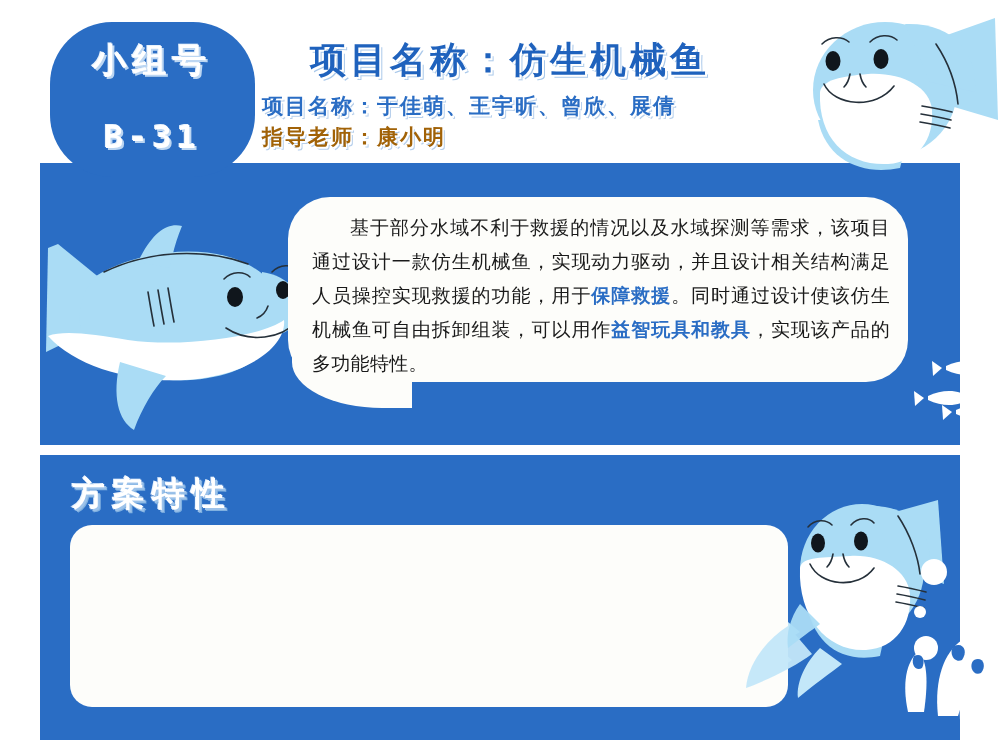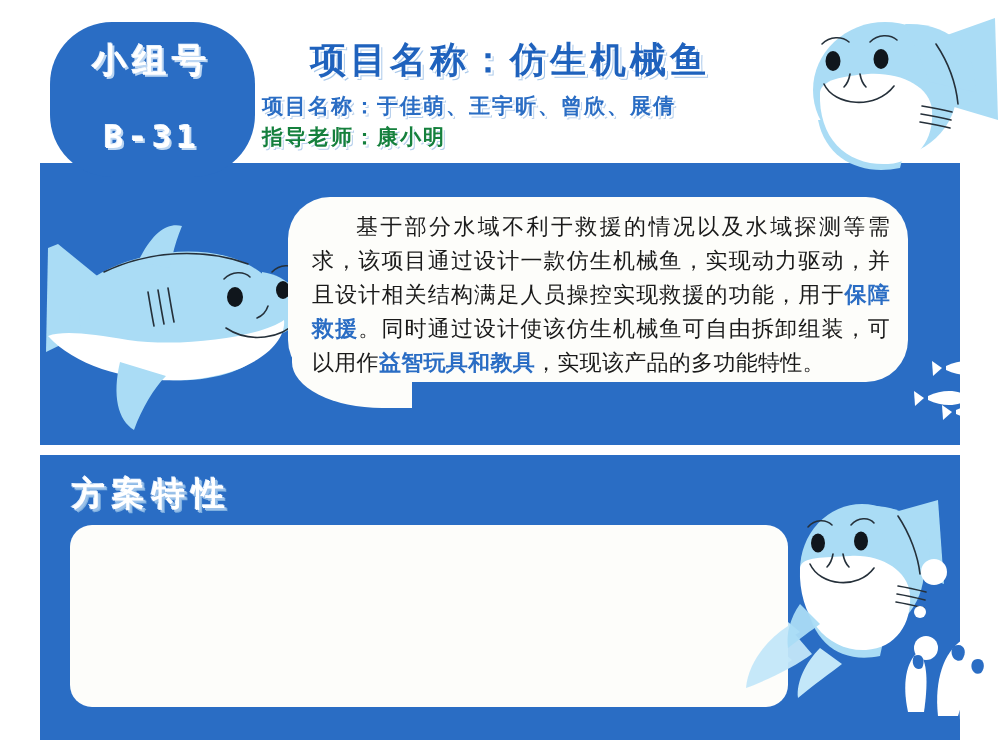--- a/index.html
+++ b/index.html
@@ -88,21 +88,21 @@
     color: #2A6DC4;
     letter-spacing: 2px;
     text-shadow: 1.5px 1.5px 0 #ffffff, 2.5px 2.5px 0 #b6cfec;
     white-space: nowrap;
   }
   .teacher-line {
     position: absolute;
     left: 262px; top: 123px;
     font-size: 21px;
     font-weight: bold;
-    color: #15803d;
+    color: #a16207;
     letter-spacing: 2px;
     text-shadow: 1.5px 1.5px 0 #ffffff, 2.5px 2.5px 0 #b6cfec;
     white-space: nowrap;
   }
 
   .section-heading {
     position: absolute;
     font-size: 33px;
     font-weight: bold;
     color: #ffffff;
@@ -135,21 +135,21 @@
   }
   #bubble-features {
     left: 70px; top: 525px;
     width: 718px; height: 182px;
     border-radius: 22px;
     z-index: 7;
   }
 
   .body-text {
     position: absolute;
-    font-size: 22px;
+    font-size: 19px;
     line-height: 34px;
     color: #1a1a1a;
     text-align: justify;
     letter-spacing: 0.3px;
   }
   #text-overview {
     left: 312px; top: 210px;
     width: 578px;
     text-indent: 2em;
     z-index: 9;

